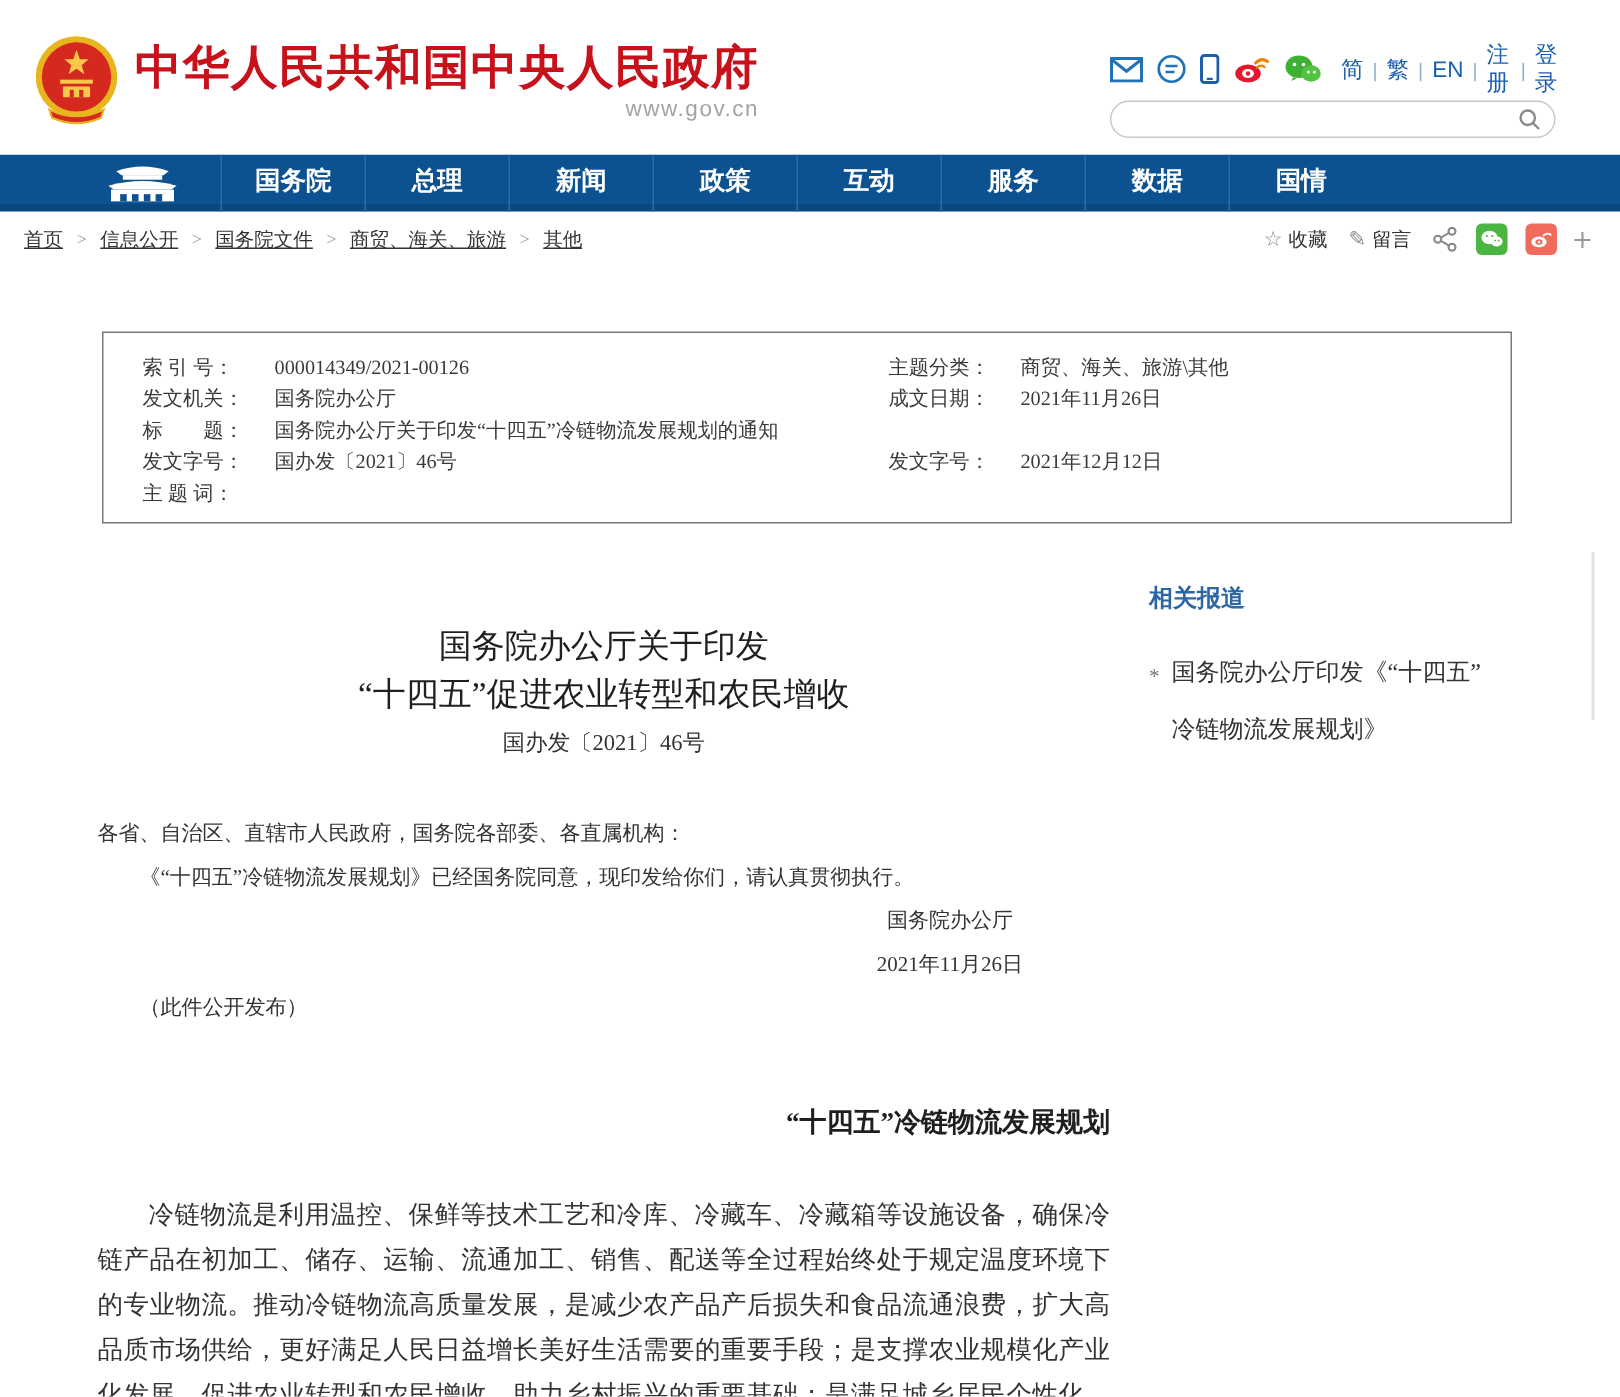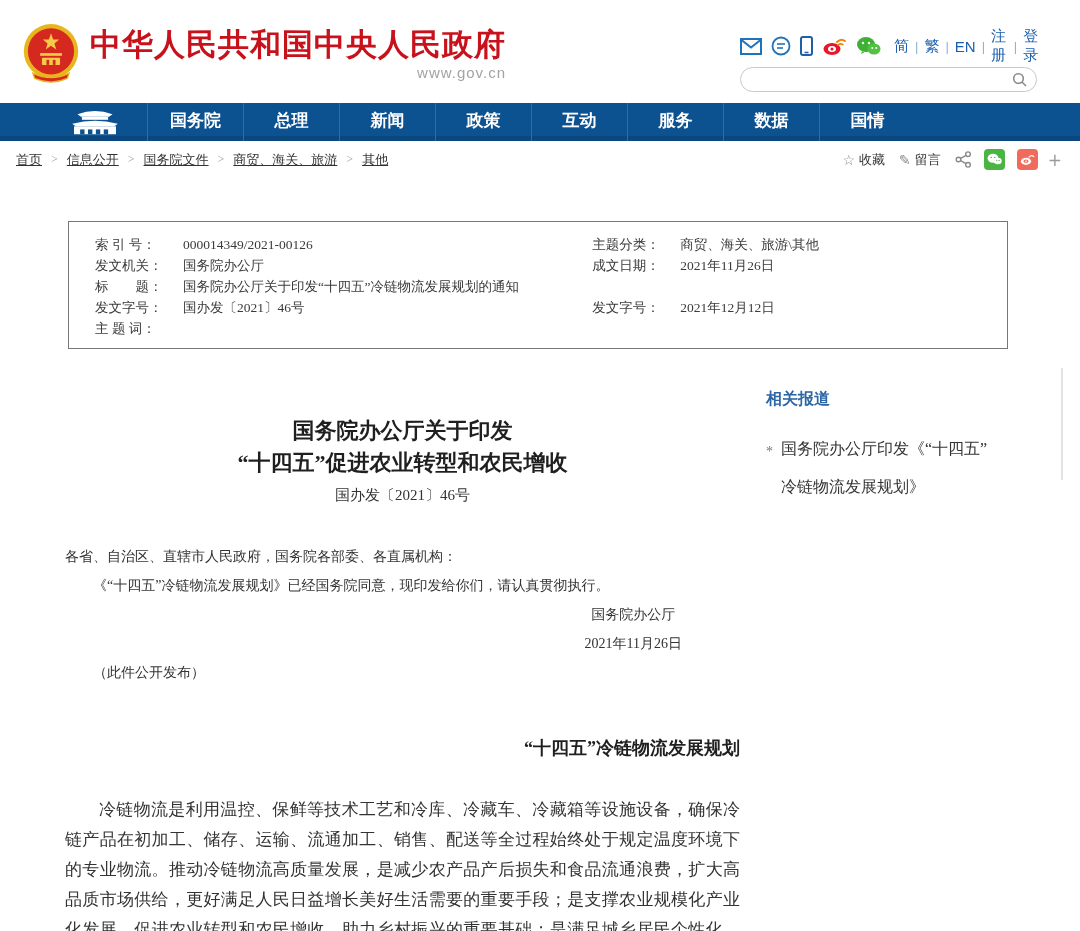--- a/index.html
+++ b/index.html
@@ -54,21 +54,21 @@
   .meta-col.right { width: 44%; }
   .meta-row { display: flex; line-height: 19px; margin-bottom: 2px; }
   .meta-row.spacer { height: 19px; }
   .meta-label { min-width: 88px; white-space: pre; }
   .meta-value { flex: 1; }
 
   
   .main { display: flex; margin-top: 40px; padding: 0 40px 0 65px; }
   .content { width: 675px; font-family: "Liberation Serif", serif; color: #333; }
   .article-head { padding-top: 26px; }
-  .art-title { text-align: center; font-size: 22px; font-weight: bold; color: #1f1f1f; line-height: 32px; }
+  .art-title { text-align: center; font-size: 22px; font-weight: normal; color: #1f1f1f; line-height: 32px; }
   .doc-no { text-align: center; font-size: 15px; margin-top: 7px; color: #333; }
   .body-text { margin-top: 37px; font-size: 14px; line-height: 29px; }
   .notice { text-indent: 2em; }
   .sig-block { width: fit-content; margin-left: auto; margin-right: 58px; text-align: center; }
   .public-note { text-indent: 2em; }
   .plan-title { text-align: right; font-size: 18px; font-weight: bold; color: #1f1f1f; margin-top: 49px; }
   .paragraph { margin-top: 35px; font-size: 17px; line-height: 30px; text-align: justify; text-indent: 2em; }
 
   
   .sidebar { flex: 1; padding-left: 26px; position: relative; }

